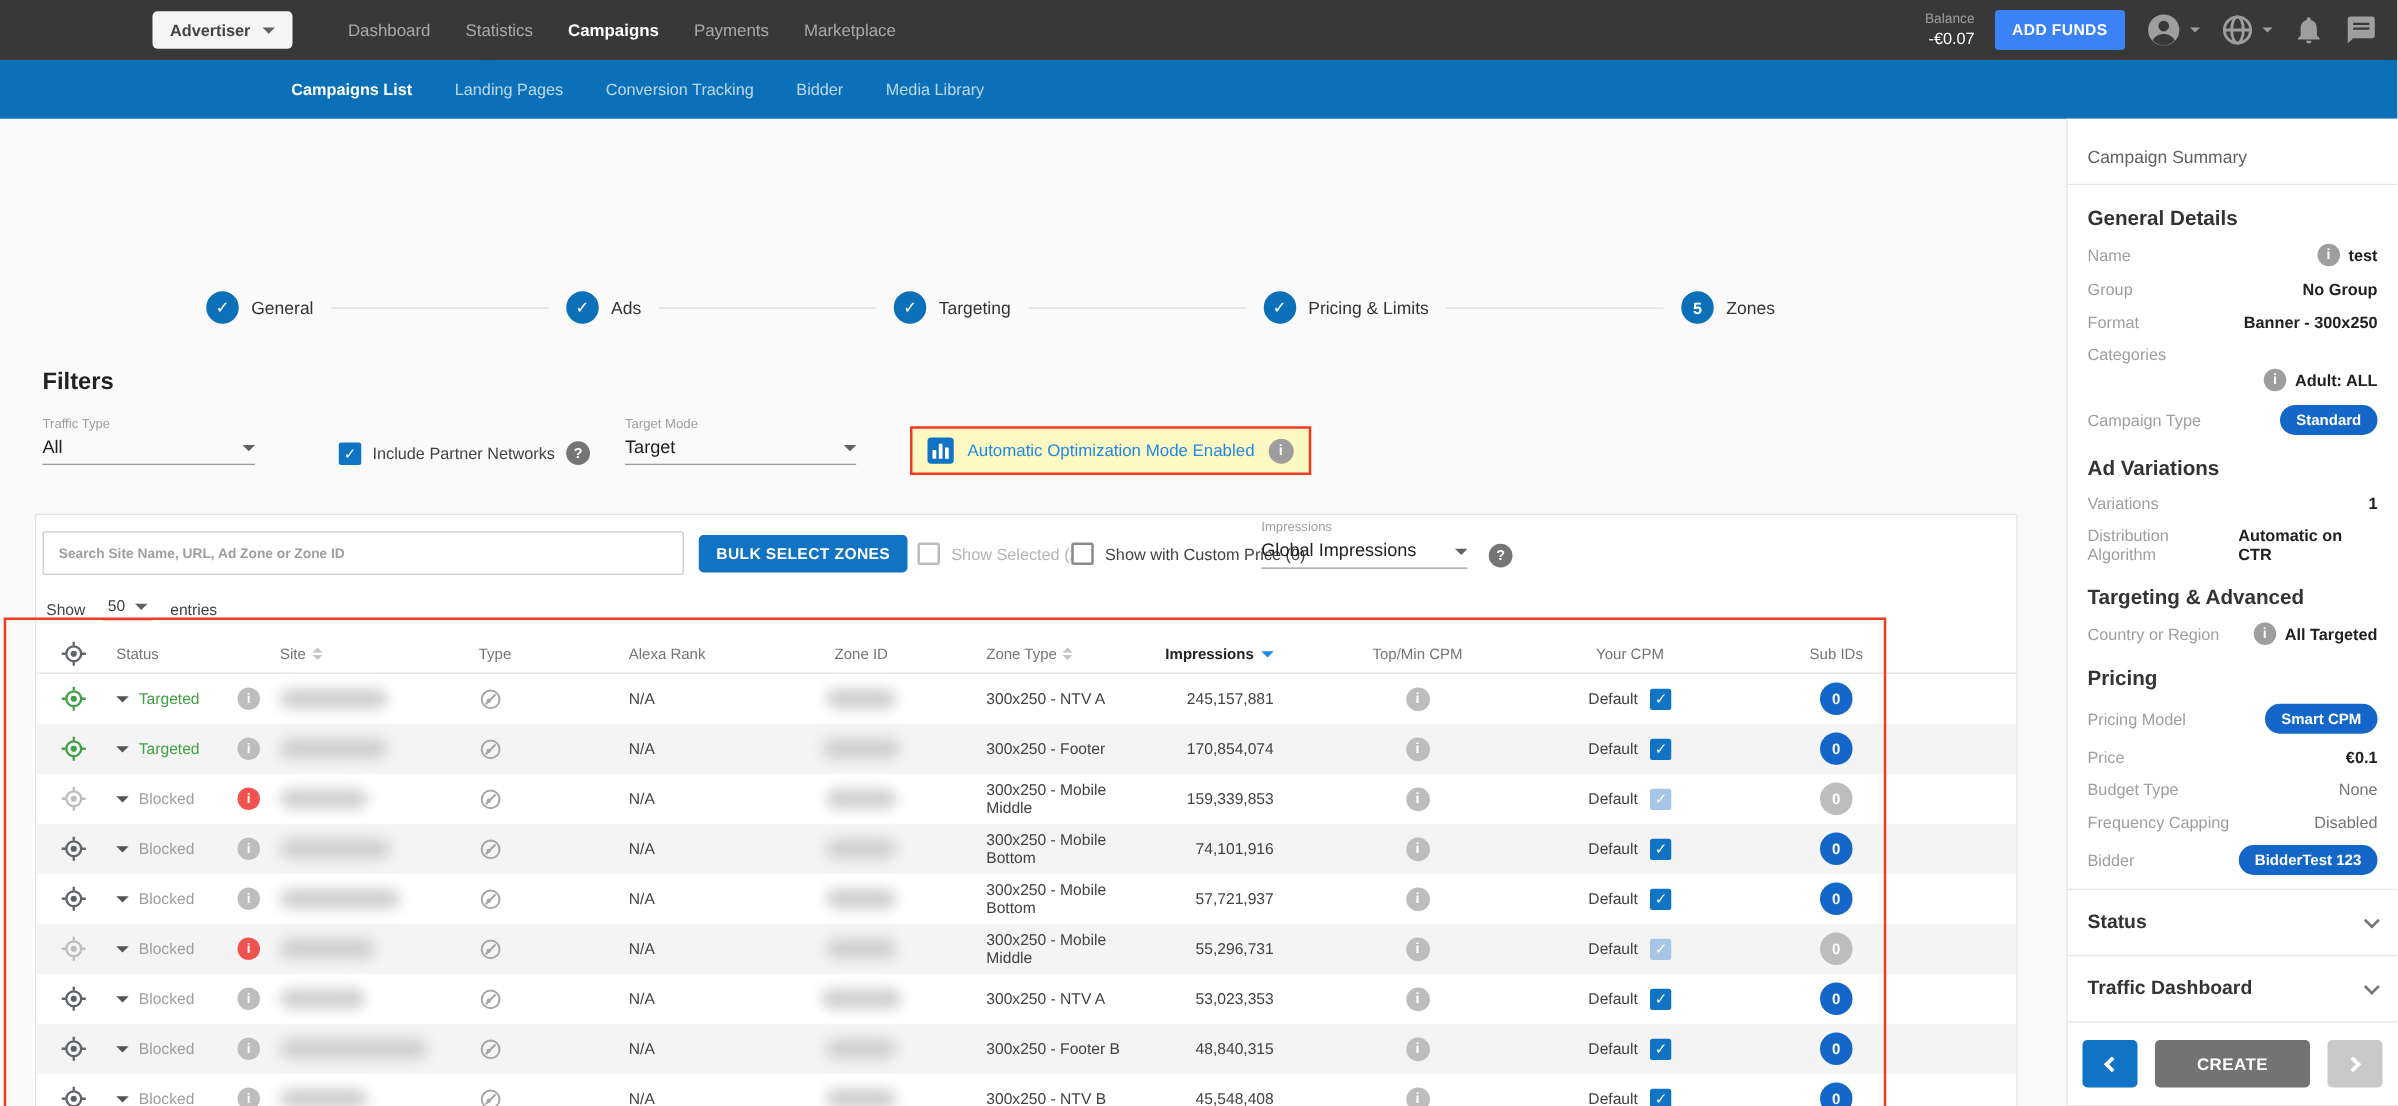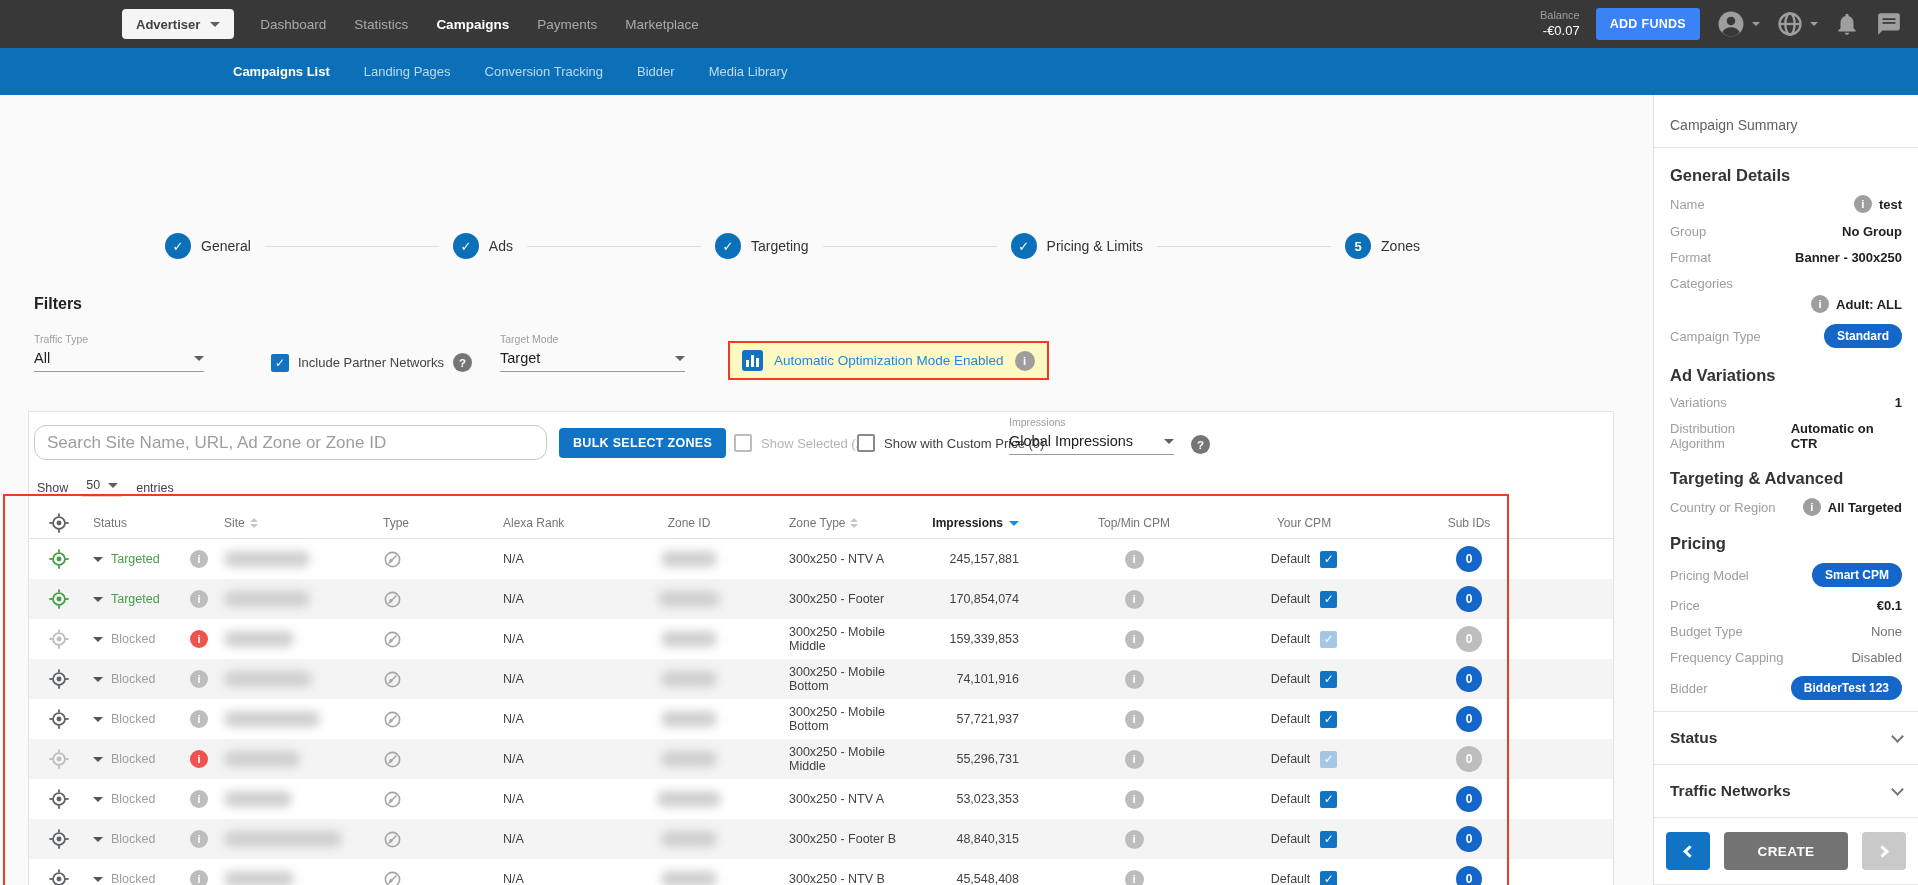--- a/index.html
+++ b/index.html
@@ -1,21 +1,21 @@
 <!DOCTYPE html>
 <html><head>
 <meta charset="utf-8">
 <style>
   * { margin:0; padding:0; box-sizing:border-box; }
   html,body { width:1918px; height:885px; overflow:hidden; background:#fafafa;
     font-family:"Liberation Sans","DejaVu Sans",sans-serif; color:#212121; }
 
   
   .topbar { height:48px; background:#383838; display:flex; align-items:center; justify-content:space-between; padding:0 16px 0 122px; position:relative; z-index:5;}
-  .tb-left { display:flex; align-items:center; gap:26px; }
+  .tb-left { display:flex; align-items:center; gap:44px; }
   .adv-btn { background:#f5f5f5; border:none; border-radius:4px; height:30px; padding:0 14px; font-size:13px; font-weight:bold; color:#424242; display:flex; align-items:center; gap:10px; cursor:pointer;}
   .caret-down { width:0; height:0; border-left:5px solid transparent; border-right:5px solid transparent; border-top:5px solid #616161; display:inline-block;}
   .tb-nav { display:flex; gap:28px; }
   .tb-nav .nav-item { font-size:13.5px; color:#a9a9a9; cursor:pointer; }
   .tb-nav .nav-item.active { color:#fff; font-weight:bold; }
   .tb-right { display:flex; align-items:center; gap:16px; }
   .balance { text-align:right; line-height:1.25; }
   .balance .bl { font-size:11px; color:#9e9e9e; }
   .balance .bv { font-size:13px; color:#fff; font-weight:normal; }
   .addfunds { background:#3b82f6; color:#fff; border:none; border-radius:3px; font-size:12.5px; font-weight:bold; padding:9px 14px; letter-spacing:.3px; cursor:pointer;}
@@ -34,21 +34,21 @@
   aside { width:265px; background:#fff; border-left:1px solid #e0e0e0; position:relative; overflow:hidden; }
 
   
   .stepper { position:absolute; left:165px; top:138px; width:1255px; display:flex; align-items:center; }
   .step { display:flex; align-items:center; gap:10px; }
   .step-circle { width:26px; height:26px; border-radius:50%; background:#0b70b8; color:#fff; display:flex; align-items:center; justify-content:center; font-size:13px; font-weight:bold; cursor:pointer;}
   .step-label { font-size:14px; font-weight:500; color:#333; white-space:nowrap;}
   .step-line { flex:1; height:1px; background:#dcdcdc; margin:0 14px; }
 
   
-  .filters-title { position:absolute; left:34px; top:200px; font-size:16px; font-weight:bold; color:#212121; }
+  .filters-title { position:absolute; left:34px; top:200px; font-size:19px; font-weight:bold; color:#212121; }
   .filter-row { position:absolute; left:34px; top:238px; right:40px; height:52px; }
   .sel-group { position:absolute; }
   .sel-label { font-size:10.5px; color:#9e9e9e; margin-bottom:5px; }
   .sel-box { display:flex; align-items:center; justify-content:space-between; border-bottom:1px solid #9a9a9a; padding-bottom:5px; font-size:14.5px; color:#212121; cursor:pointer;}
   .cb-row { position:absolute; display:flex; align-items:center; gap:9px; }
   .checkbox { width:18px; height:18px; border-radius:2px; background:#1173c4; color:#fff; font-size:12px; display:flex; align-items:center; justify-content:center; cursor:pointer; flex:none;}
   .checkbox.unchecked { background:#fff; border:2px solid #8a8a8a; color:transparent; }
   .checkbox.unchecked.dim { border-color:#bdbdbd; }
   .checkbox.muted { background:#a5c7e5; }
   .cb-label { font-size:13px; color:#424242; }
@@ -57,21 +57,21 @@
   .info-ic { background:#bdbdbd; }
   .info-ic.red { background:#ef5350; }
   .autoopt { position:absolute; left:694px; top:8px; border:2px solid #ee3b24; display:flex; align-items:center; gap:11px; padding:7px 12px; background:#fef9c3;}
   .chart-ic { width:21px; height:21px; border-radius:3px; background:#1173c4; display:flex; align-items:flex-end; justify-content:center; gap:2px; padding:4px 3px; }
   .chart-ic i { width:3px; background:#fff; display:block; }
   .autoopt-label { font-size:13.5px; color:#1e88e5; font-weight:500; cursor:pointer;}
   .autoopt .info-ic { background:#9e9e9e; width:20px; height:20px;}
 
   
   .zones-card { position:absolute; left:28px; top:316px; width:1586px; height:600px; background:#fff; border:1px solid #e3e3e3; }
-  .search-input { position:absolute; left:5px; top:13px; width:513px; height:35px; border:1px solid #c9c9c9; border-radius:12px; padding:0 12px; font-size:17px; color:#424242; background:#fff; font-family:inherit;}
+  .search-input { position:absolute; left:5px; top:13px; width:513px; height:35px; border:1px solid #c9c9c9; border-radius:2px; padding:0 12px; font-size:11px; color:#424242; background:#fff; font-family:inherit;font-weight:bold;}
   .search-input::placeholder { color:#9e9e9e; }
   .bulk-btn { position:absolute; left:530px; top:16px; height:30px; background:#1173c4; color:#fff; border:none; border-radius:4px; font-size:12.5px; font-weight:bold; padding:0 14px; letter-spacing:.3px; cursor:pointer;}
   .zc-cb1 { left:705px; top:22px; } .zc-cb2 { left:828px; top:22px; }
   .imp-group { left:980px; top:4px; width:165px; }
   .imp-help { position:absolute; left:1162px; top:23px; }
   .entries-row { position:absolute; left:8px; top:66px; display:flex; align-items:center; gap:14px; font-size:12.5px; color:#424242;}
   .pg-select { display:flex; align-items:center; gap:8px; border-bottom:2px solid #f0cfc9; padding:0 4px 3px 4px; cursor:pointer;}
 
   
   .ztable { position:absolute; left:0; top:96px; right:0; --tcols:60px 125px 155px 120px 120px 160px 155px 105px 210px 130px 200px 1fr; }
@@ -860,21 +860,21 @@
         </div>
   </div>
 
   <div class="sb-div" style="margin-top:10px;"></div>
   <div class="sb-sec">
     <span>Status</span>
     <span class="chev"></span>
   </div>
   <div class="sb-div"></div>
   <div class="sb-sec">
-    <span>Traffic Networks</span>
+    <span>Traffic Dashboard</span>
     <span class="chev"></span>
   </div>
   <div class="sb-div"></div>
   <div class="sb-btns">
     <button class="nav-sq back">
           <span class="chev-l"></span>
         </button>
     <button class="create-btn">CREATE</button>
     <button class="nav-sq next">
           <span class="chev-r"></span>

